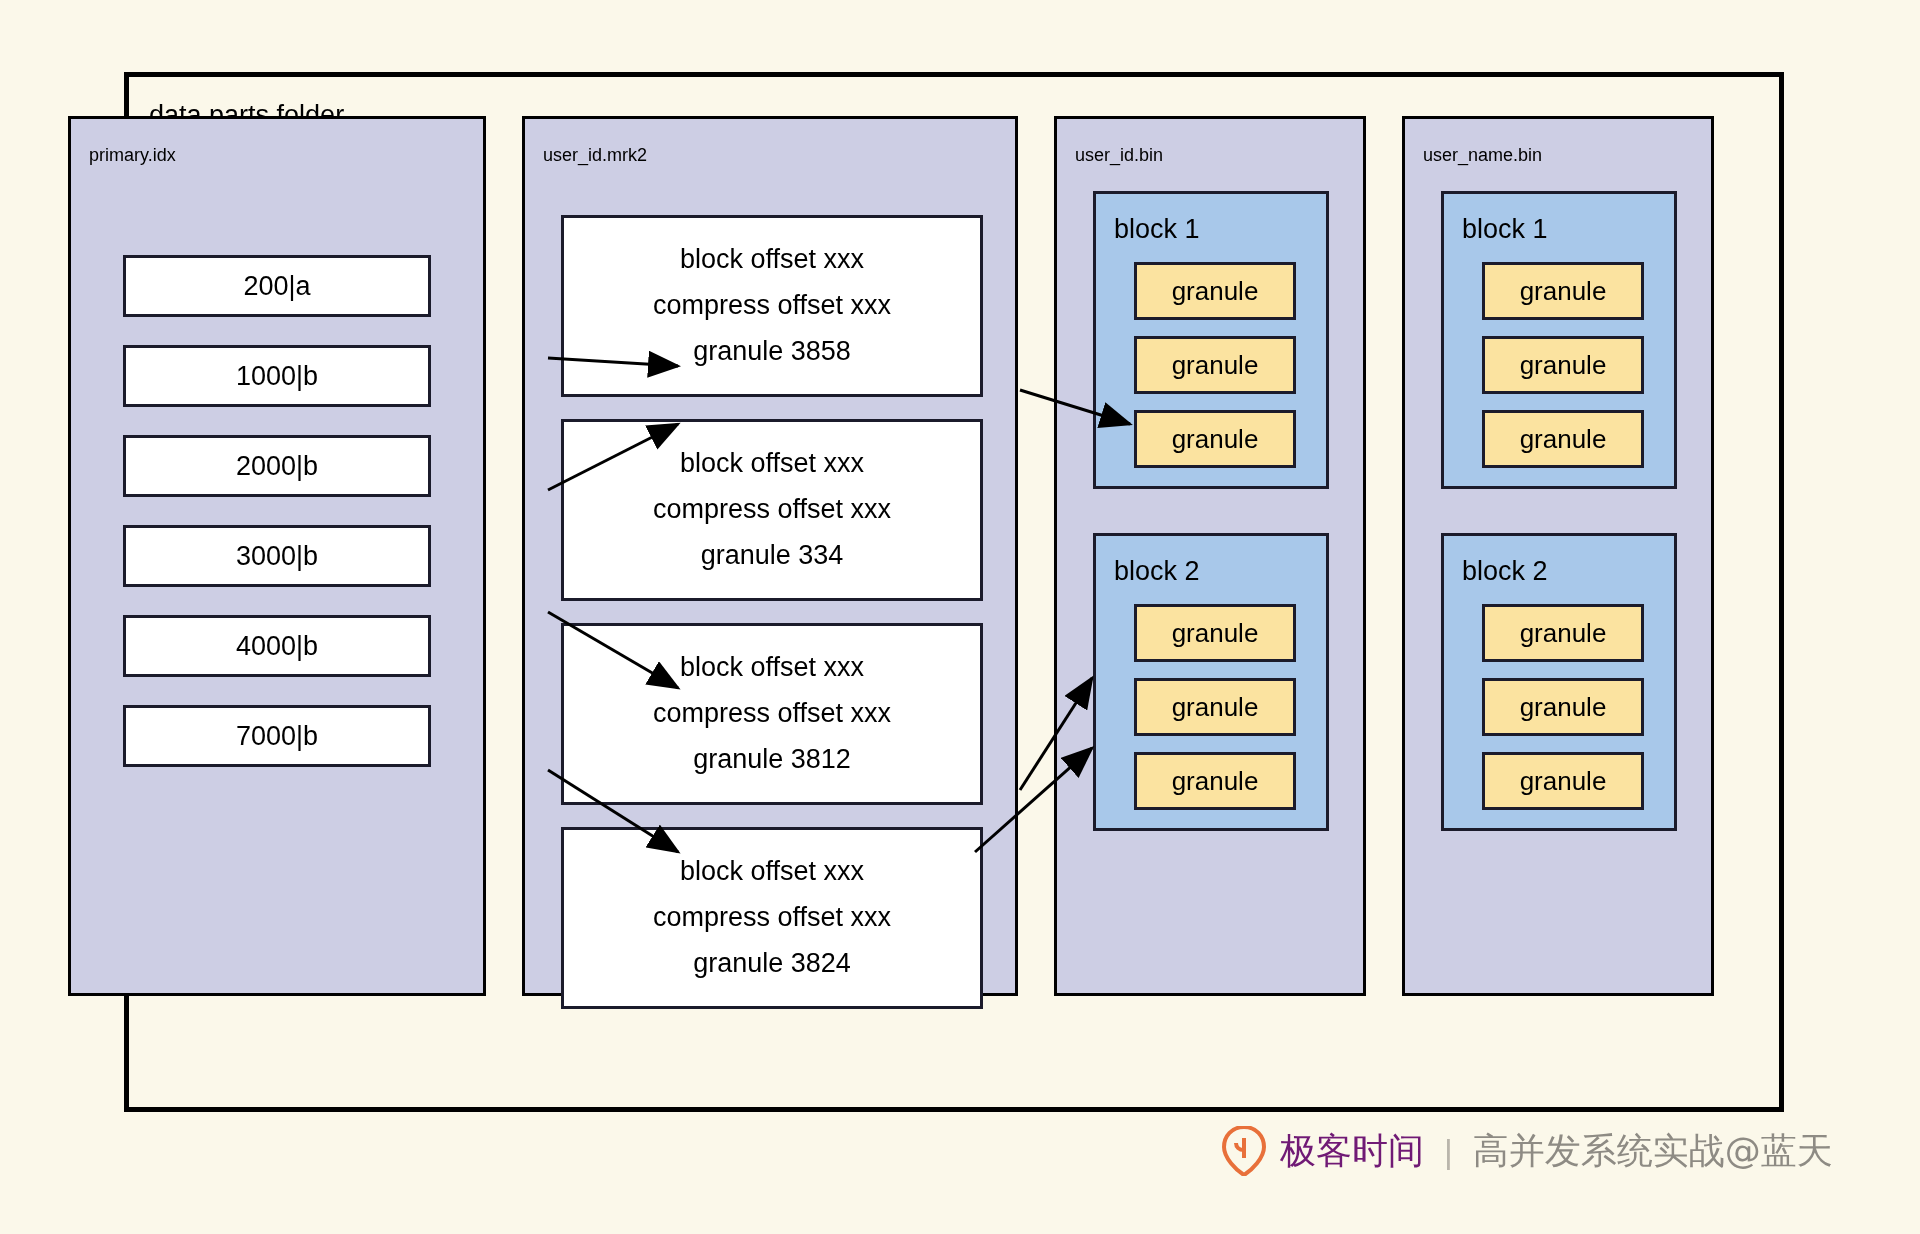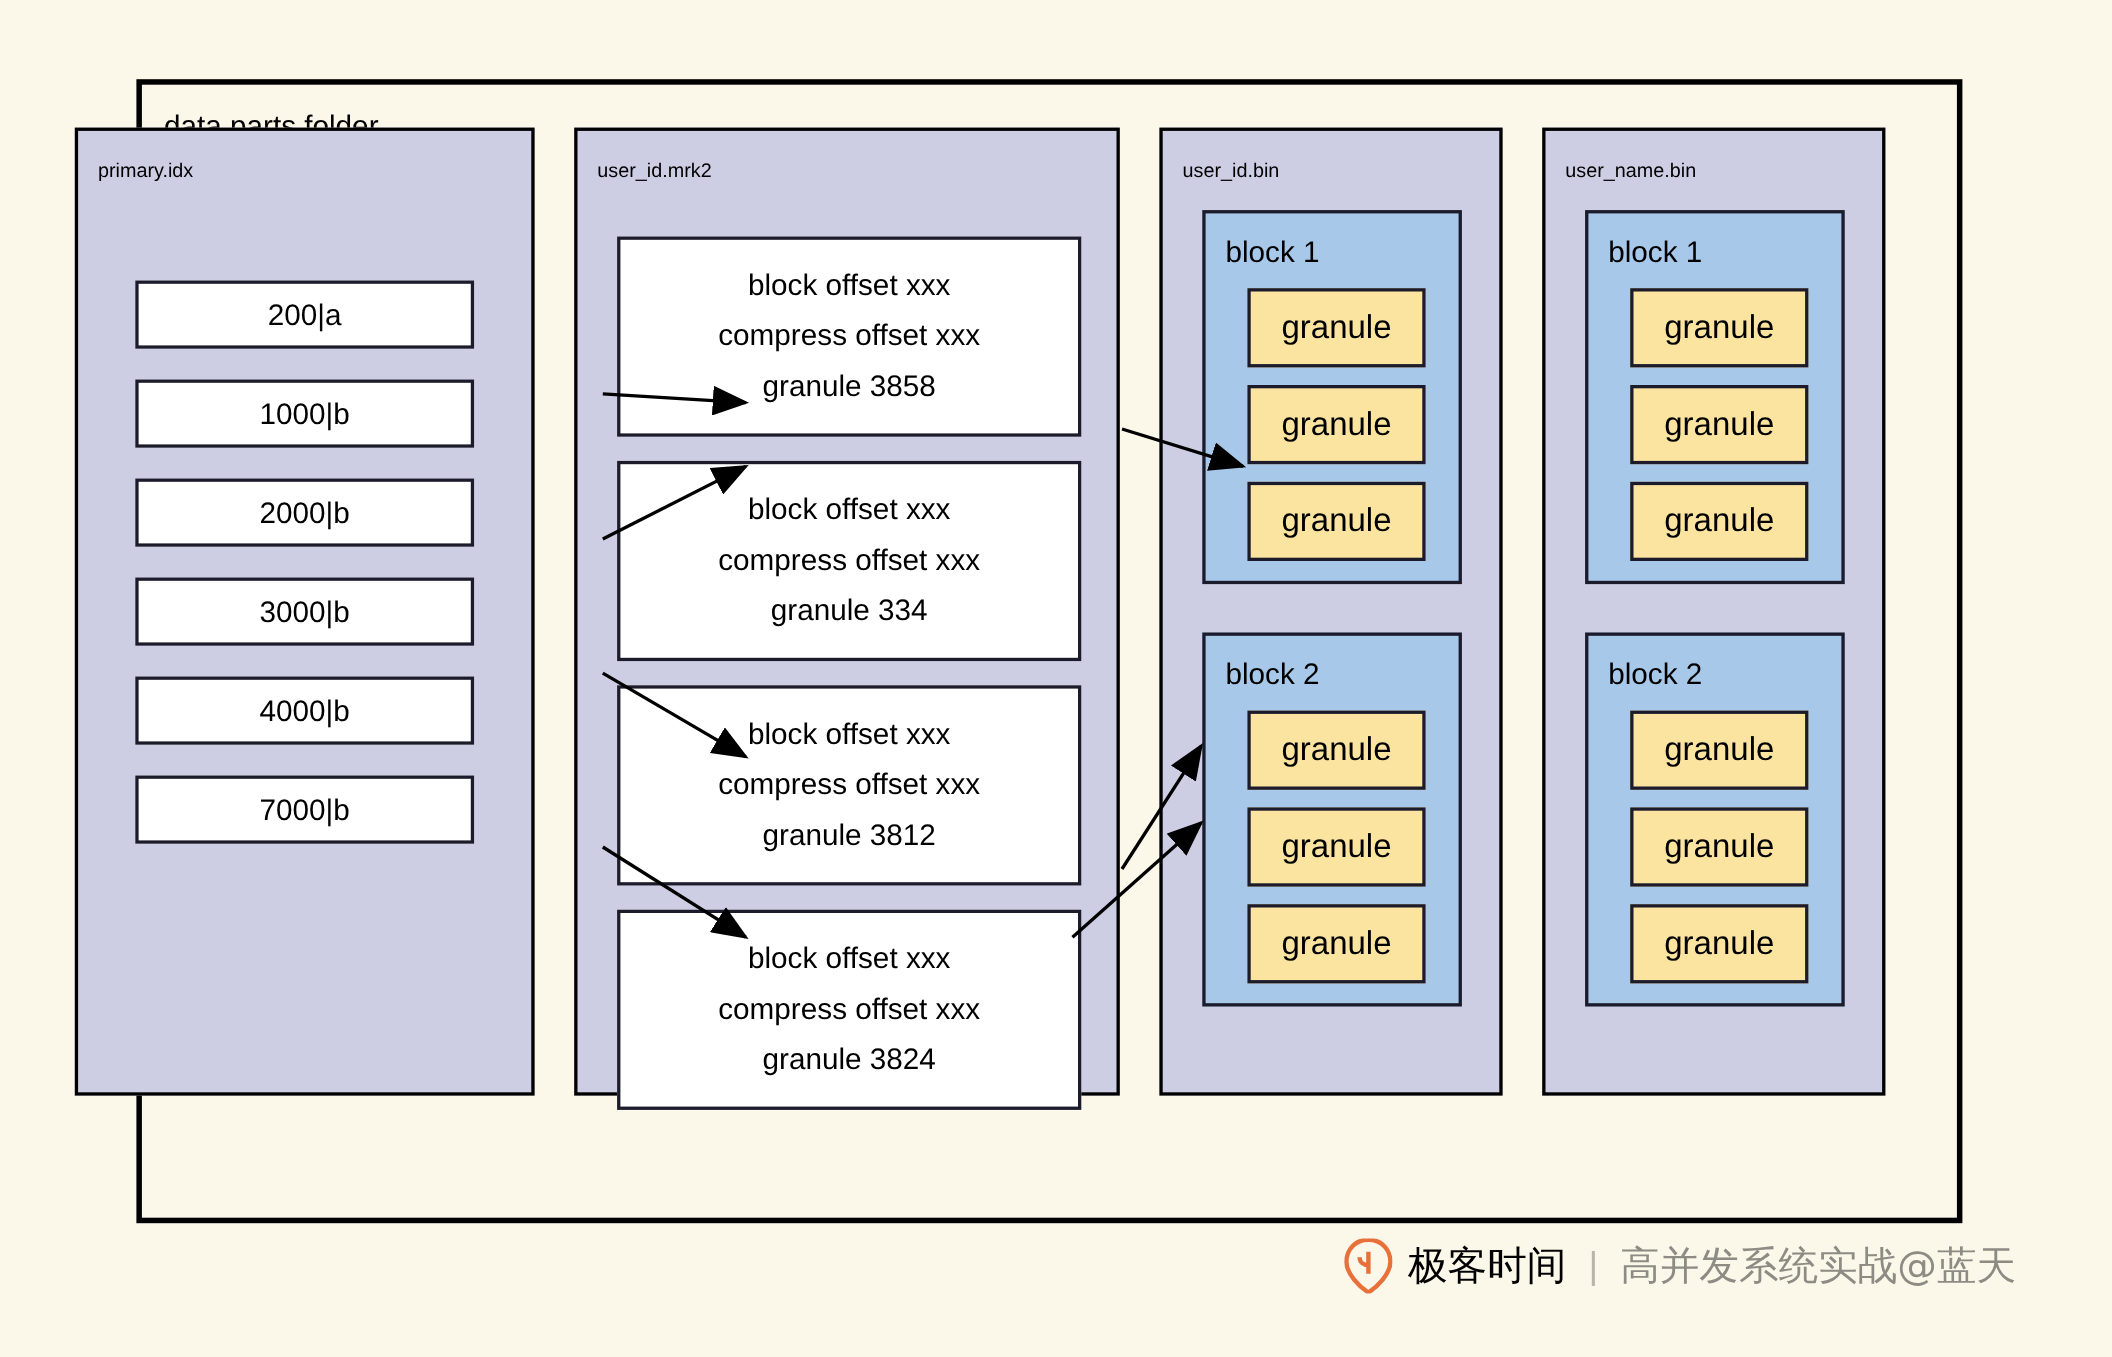--- a/index.html
+++ b/index.html
@@ -135,25 +135,25 @@
   .granules {
     display: flex;
     flex-direction: column;
     gap: 16px;
     padding: 0 18px 0 26px;
   }
   .granule {
     background: #fbe3a0;
     border: 3px solid #1b1b2b;
     box-sizing: border-box;
-    height: 72px;
+    height: 58px;
     display: flex;
     align-items: center;
     justify-content: center;
-    font-size: 30px;
+    font-size: 26px;
   }
 
   
   #arrows {
     position: absolute;
     left: 0;
     top: 0;
     width: 1920px;
     height: 1234px;
     pointer-events: none;
@@ -165,21 +165,21 @@
     left: 1222px;
     top: 1126px;
     display: flex;
     align-items: center;
     gap: 14px;
     white-space: nowrap;
   }
   #footer-logo { width: 44px; height: 50px; flex: 0 0 auto; }
   #footer-brand {
     font-size: 36px;
-    color: #000000;
+    color: #701a75;
     font-family: "DejaVu Sans", "Liberation Sans", sans-serif;
   }
   #footer-sep {
     color: #b9b5ab;
     font-size: 34px;
     margin: 0 6px;
   }
   #footer-course {
     font-size: 36px;
     color: #8e8b84;

